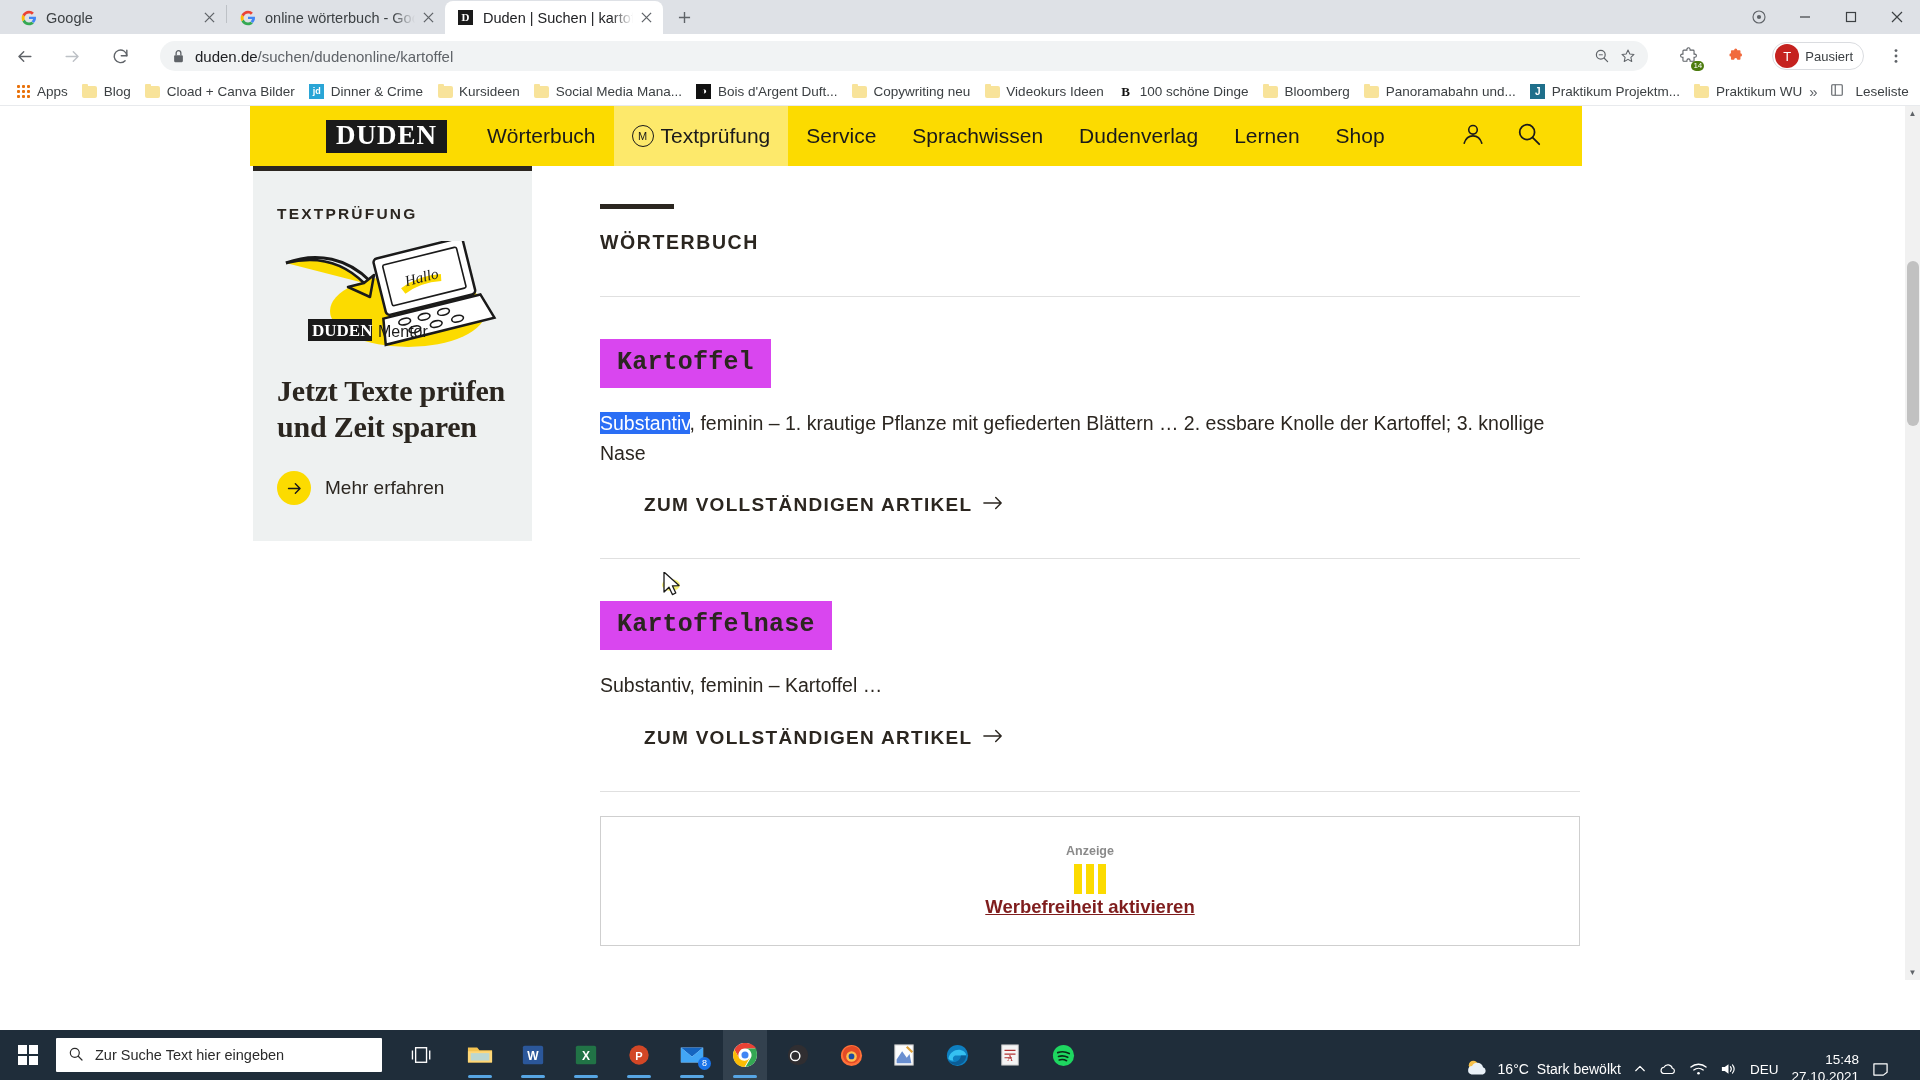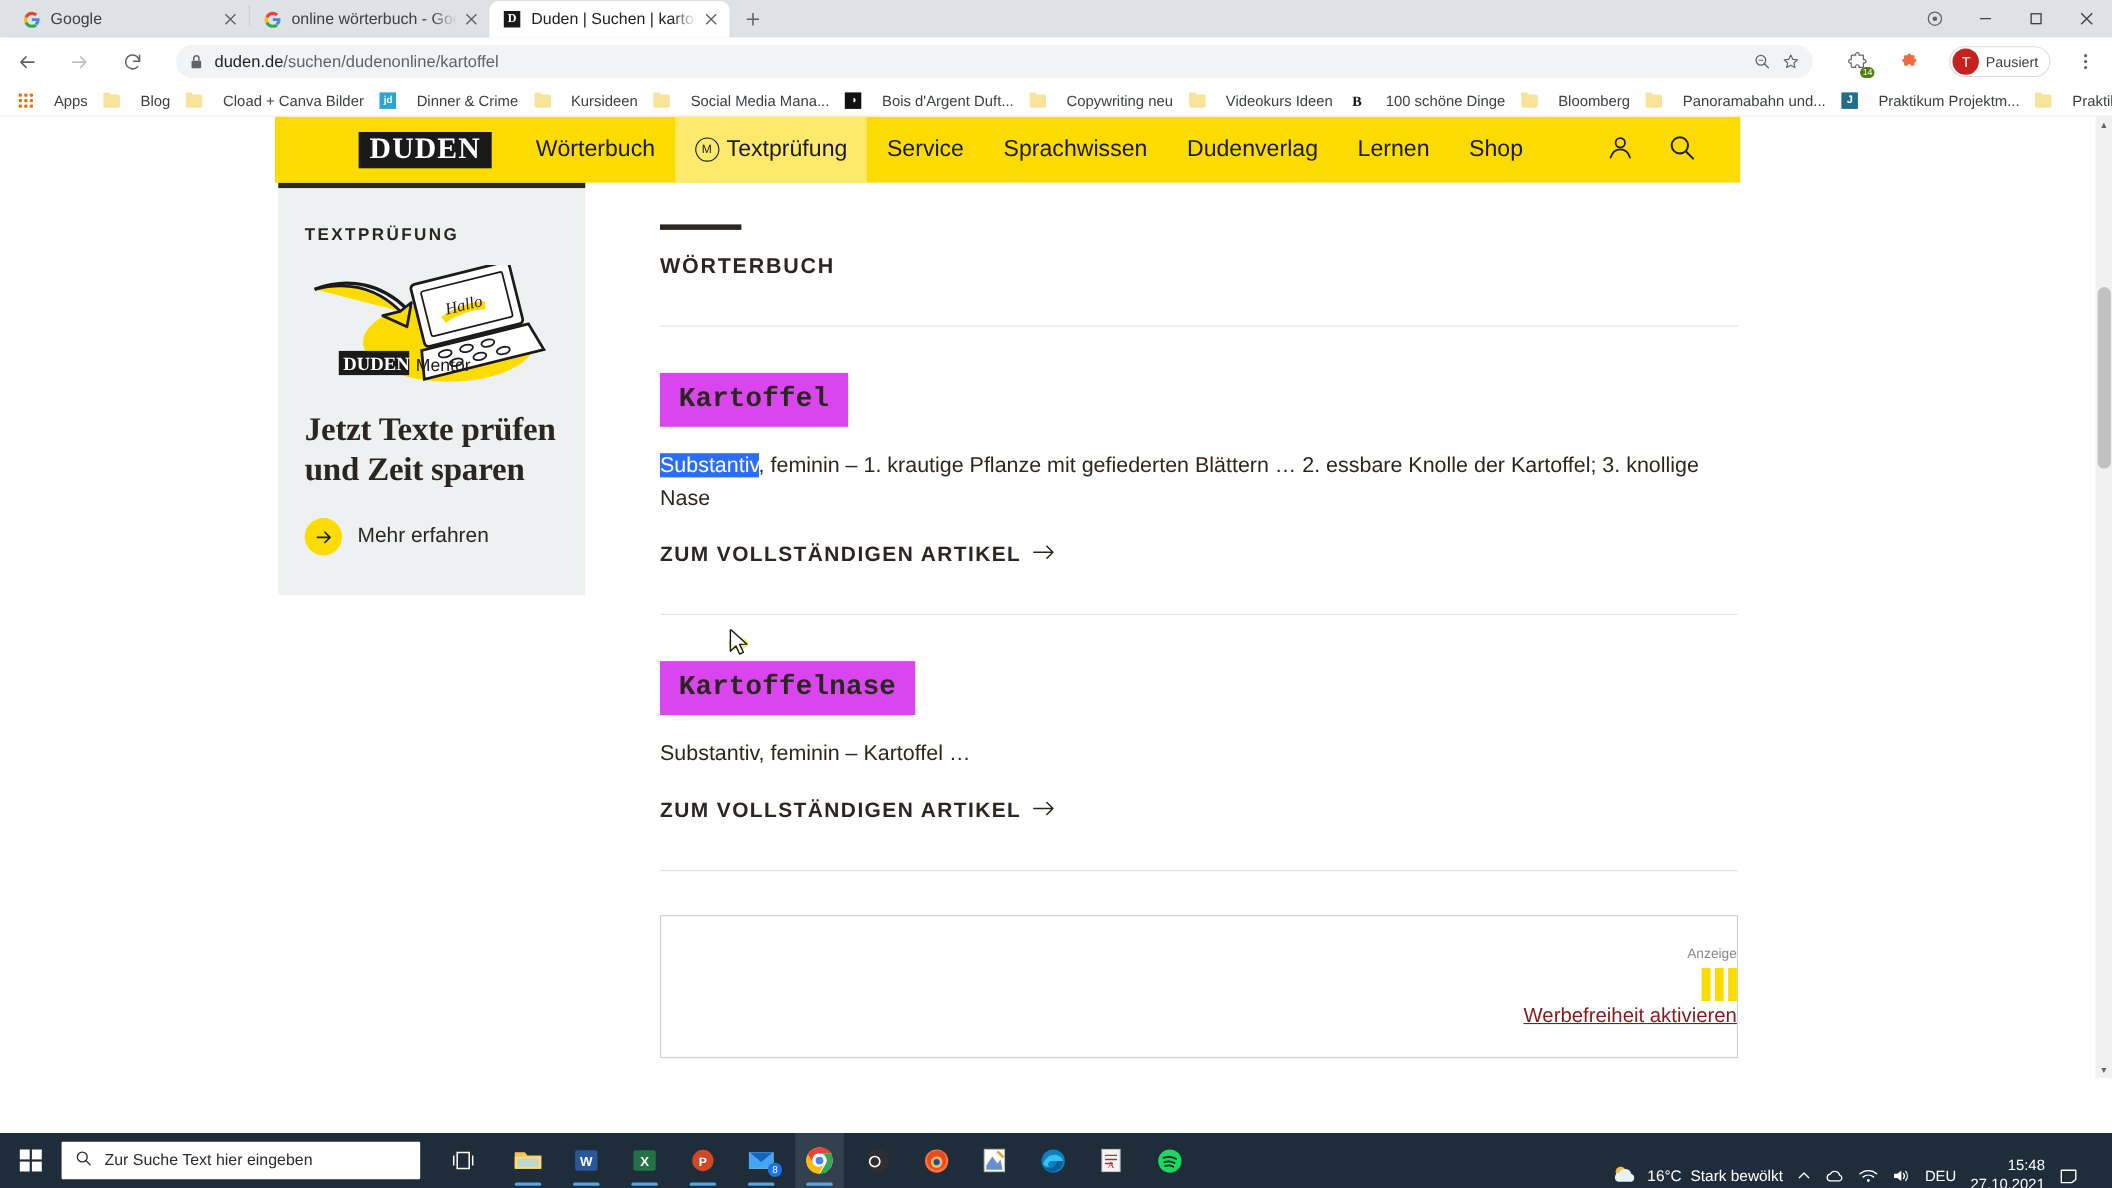--- a/index.html
+++ b/index.html
@@ -91,21 +91,21 @@
     position: absolute; bottom: 1px; right: 0px; background: #4d7c0f;
     color: #fff; font-size: 8px; border-radius: 6px; padding: 0 2px; line-height: 10px;
   }
 
   
   .bookmarks {
     height: 28px; background: #ffffff; display: flex; align-items: center;
     padding: 0 8px; gap: 0px; border-bottom: 1px solid #e8eaed;
     font-size: 13.5px; color: #3c4043; white-space: nowrap; overflow: hidden;
   }
-  .bm { display: flex; align-items: center; gap: 18px; padding: 3px 7px; flex: 0 0 auto; }
+  .bm { display: flex; align-items: center; gap: 6px; padding: 3px 7px; flex: 0 0 auto; }
   .bm .bmico { width: 16px; height: 16px; flex: 0 0 16px; display: flex; align-items: center; justify-content: center; }
   .folder-ico { width: 15px; height: 12px; background: #f8e39a; border-radius: 1px 2px 2px 2px; position: relative; }
   .folder-ico::before { content:""; position:absolute; top:-2px; left:0; width:6px; height:3px; background:#f8e39a; border-radius:1px 1px 0 0; }
   .apps-grid { display: grid; grid-template-columns: repeat(3,3px); grid-template-rows: repeat(3,3px); gap: 2px; }
   .apps-grid i { background: #e8710a; border-radius: 1px; display:block; width:3px; height:3px;}
   .bm-right { margin-left: auto; display: flex; align-items: center; gap: 12px; padding-right: 6px; flex: 0 0 auto;}
   .chev-more { font-size: 15px; color: #5f6368; }
 
   
   .viewport {
@@ -173,26 +173,26 @@
   .result { padding-top: 42px; }
   .result-term {
     display: inline-block; background: #d946ef; padding: 9px 17px 11px 17px;
     font-family: "Liberation Mono", monospace; font-weight: 700;
     font-size: 25px; color: #2b2620; letter-spacing: 0.2px;
   }
   .result-desc { font-size: 19.5px; line-height: 1.55; color: #2b2620; margin-top: 20px; max-width: 975px; }
   .sel { background: #2a6ef5; color: #ffffff; }
   .result-link {
     margin-top: 26px; font-size: 19px; letter-spacing: 1.3px;
-    font-weight: 600; color: #2b2620; display: flex; align-items: center; gap: 11px;
+    font-weight: 600; color: #2b2620; display: flex; align-items: center; gap: 11px; margin-left: 44px;
   }
 
   .ad-box {
-    margin-top: 40px; width: 980px; height: 130px; border: 1px solid #cfcfcf;
-    display: flex; flex-direction: column; align-items: flex-end; justify-content: center;
+    margin-top: 24px; width: 980px; height: 130px; border: 1px solid #cfcfcf;
+    display: flex; flex-direction: column; align-items: center; justify-content: center; font-weight: bold;
   }
   .ad-label { font-size: 12.5px; color: #8a8a8a; margin-bottom: 6px; }
   .ad-bars { display: flex; gap: 4px; margin-bottom: 2px; }
   .ad-bars i { width: 8px; height: 30px; background: #fcdb00; display: block; }
   .ad-cta { font-size: 18.5px; color: #7f1d1d; text-decoration: underline; }
 
   
   .cursor { position: absolute; left: 662px; top: 466px; z-index: 60; }
 
   

